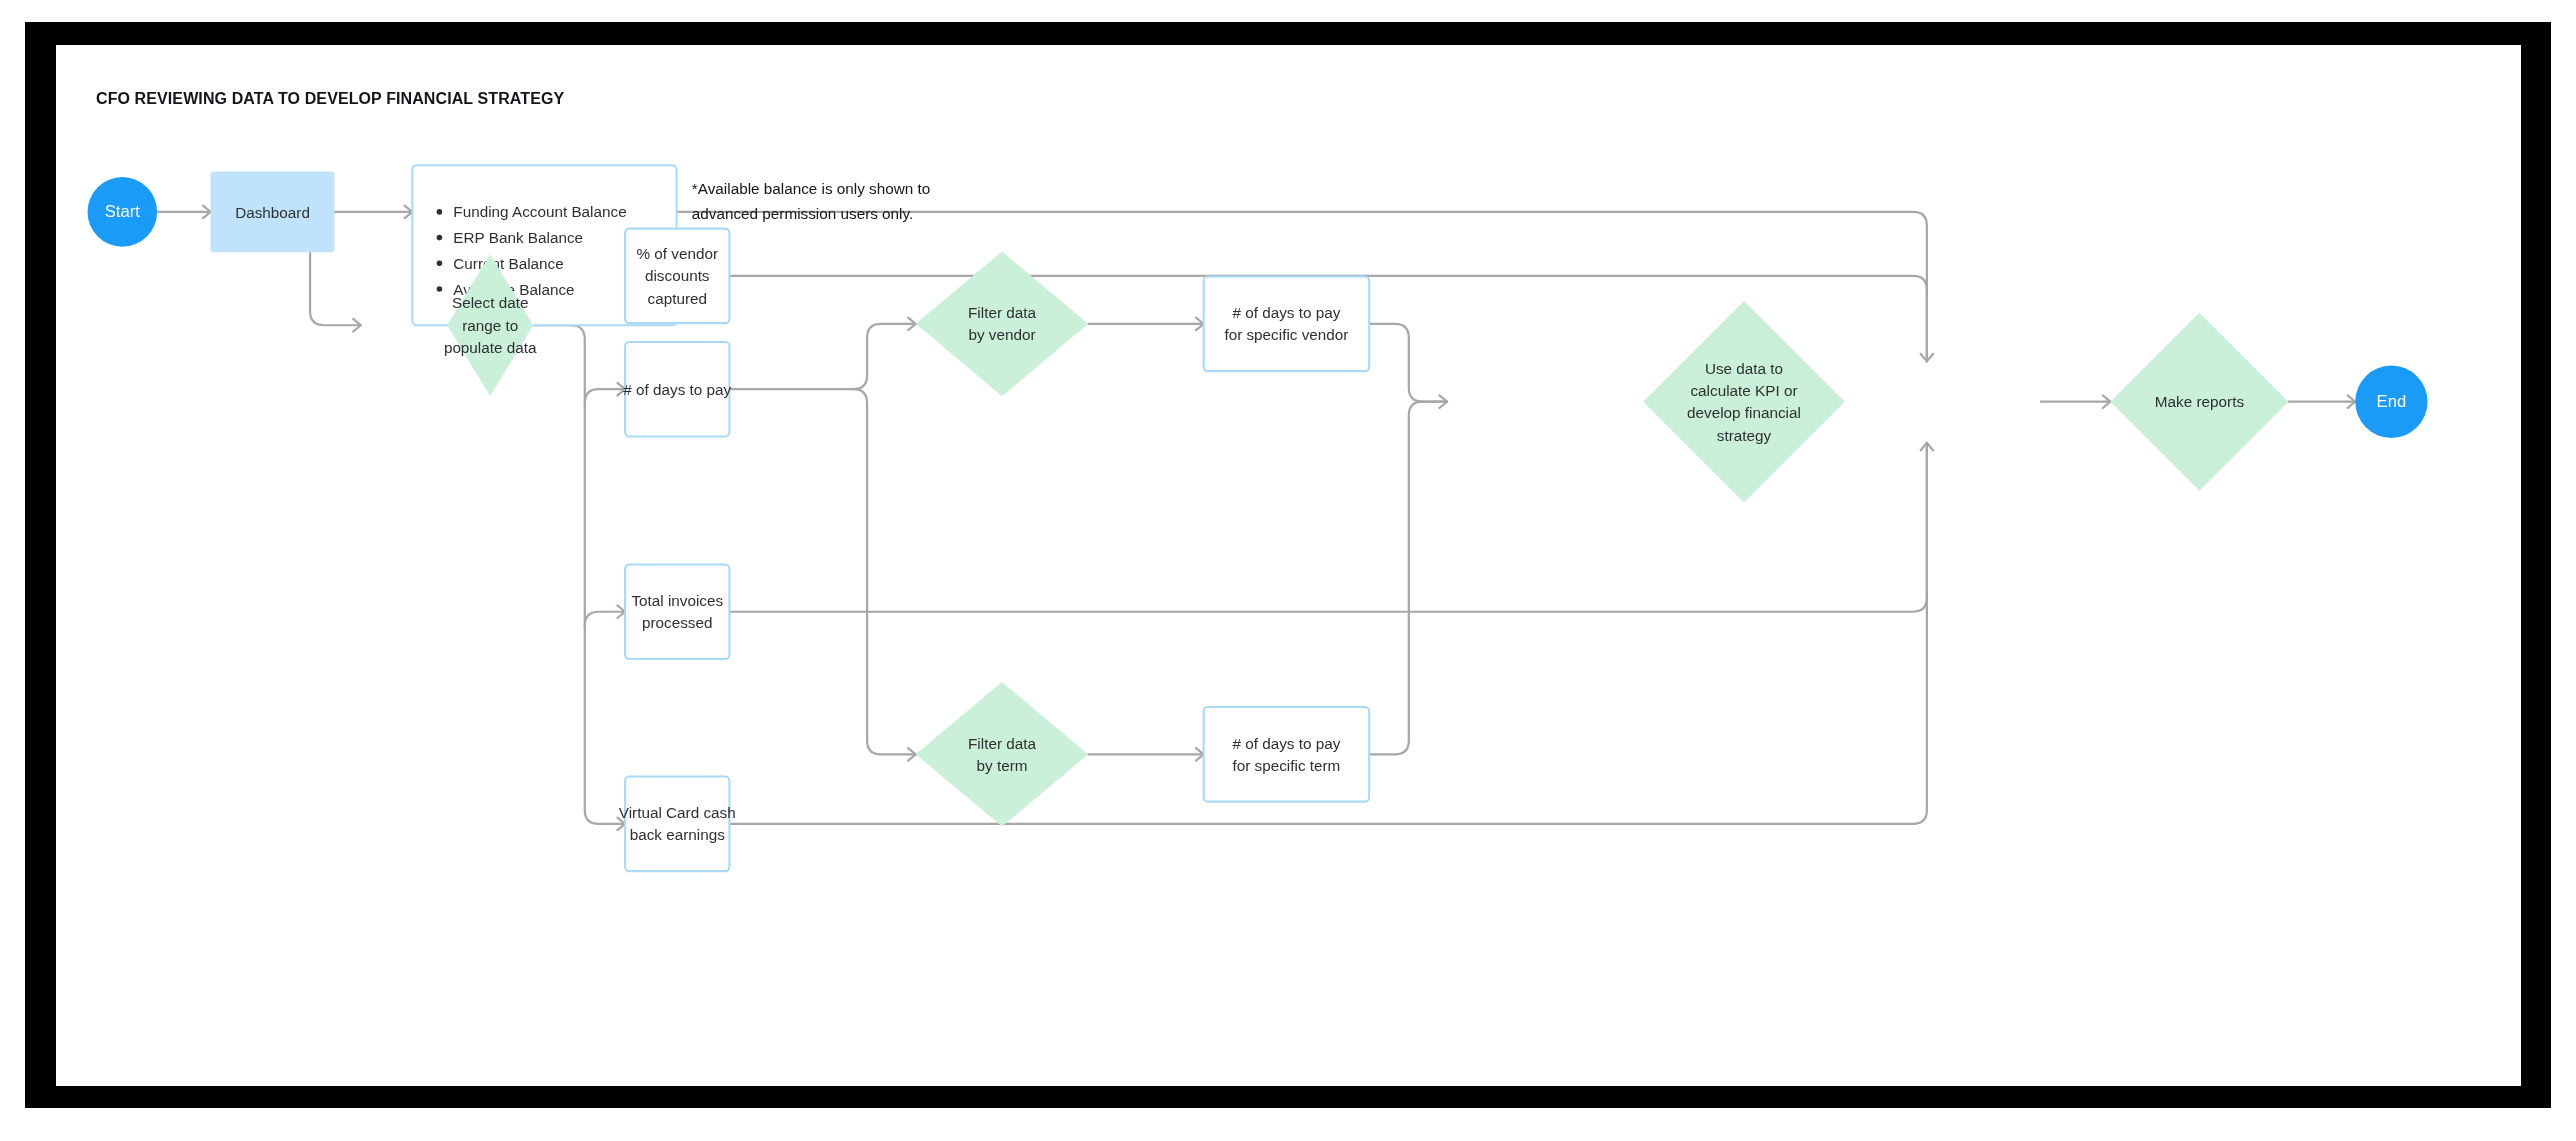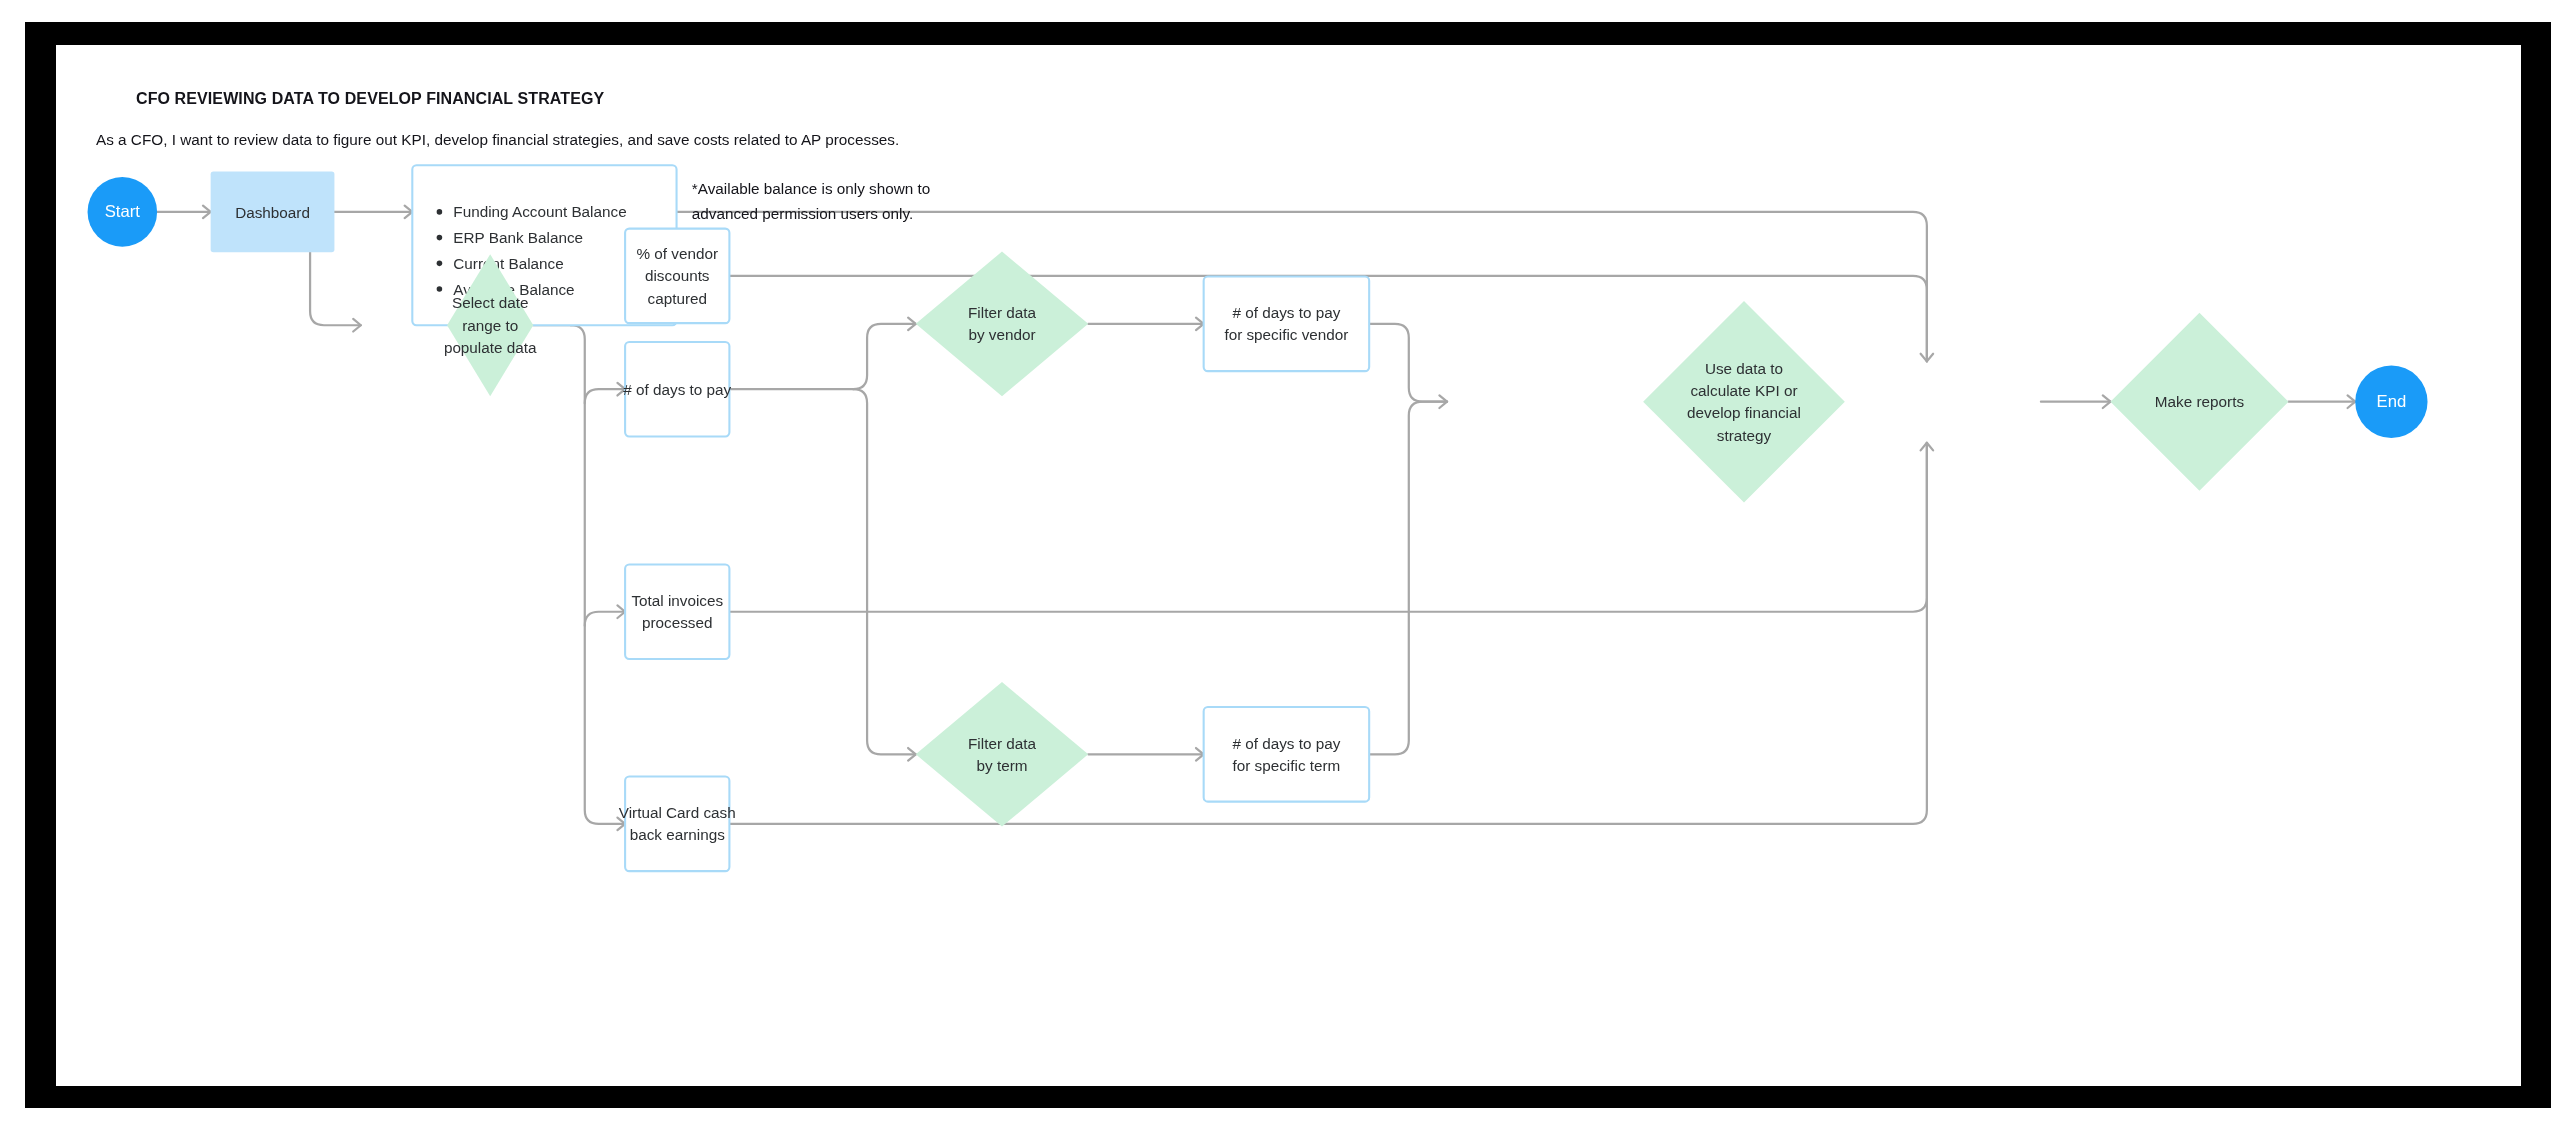--- a/index.html
+++ b/index.html
@@ -36,21 +36,20 @@
   }
   #heading {
     position: absolute;
     left: 40px;
     top: 45px;
     font-size: 16px;
     font-weight: bold;
     letter-spacing: 0.1px;
     color: #14141a;
     white-space: nowrap;
-    margin-left: 40px;
   }
   #subheading {
     position: absolute;
     left: 40px;
     top: 86px;
     font-size: 15.3px;
     font-weight: normal;
     color: #14141a;
     white-space: nowrap;
   }
@@ -99,21 +98,20 @@
 </head>
 <body>
 
 <div id="page">
 
   <div id="frame"></div>
 
   <div id="canvas">
 
     <div id="heading">CFO REVIEWING DATA TO DEVELOP FINANCIAL STRATEGY</div>
-    <div id="subheading">As a CFO, I want to review data to figure out KPI, develop financial strategies, and save costs related to AP processes.</div>
 
     <svg id="flow" viewBox="0 0 3544 1497">
 
       <g>
 
         <path class="conn" d="M 145,240 L 222,240"></path>
         <path class="arrowhead" d="M 211,231 L 222,240 L 211,249"></path>
 
         <path class="conn" d="M 300,240 L 512,240"></path>
 

